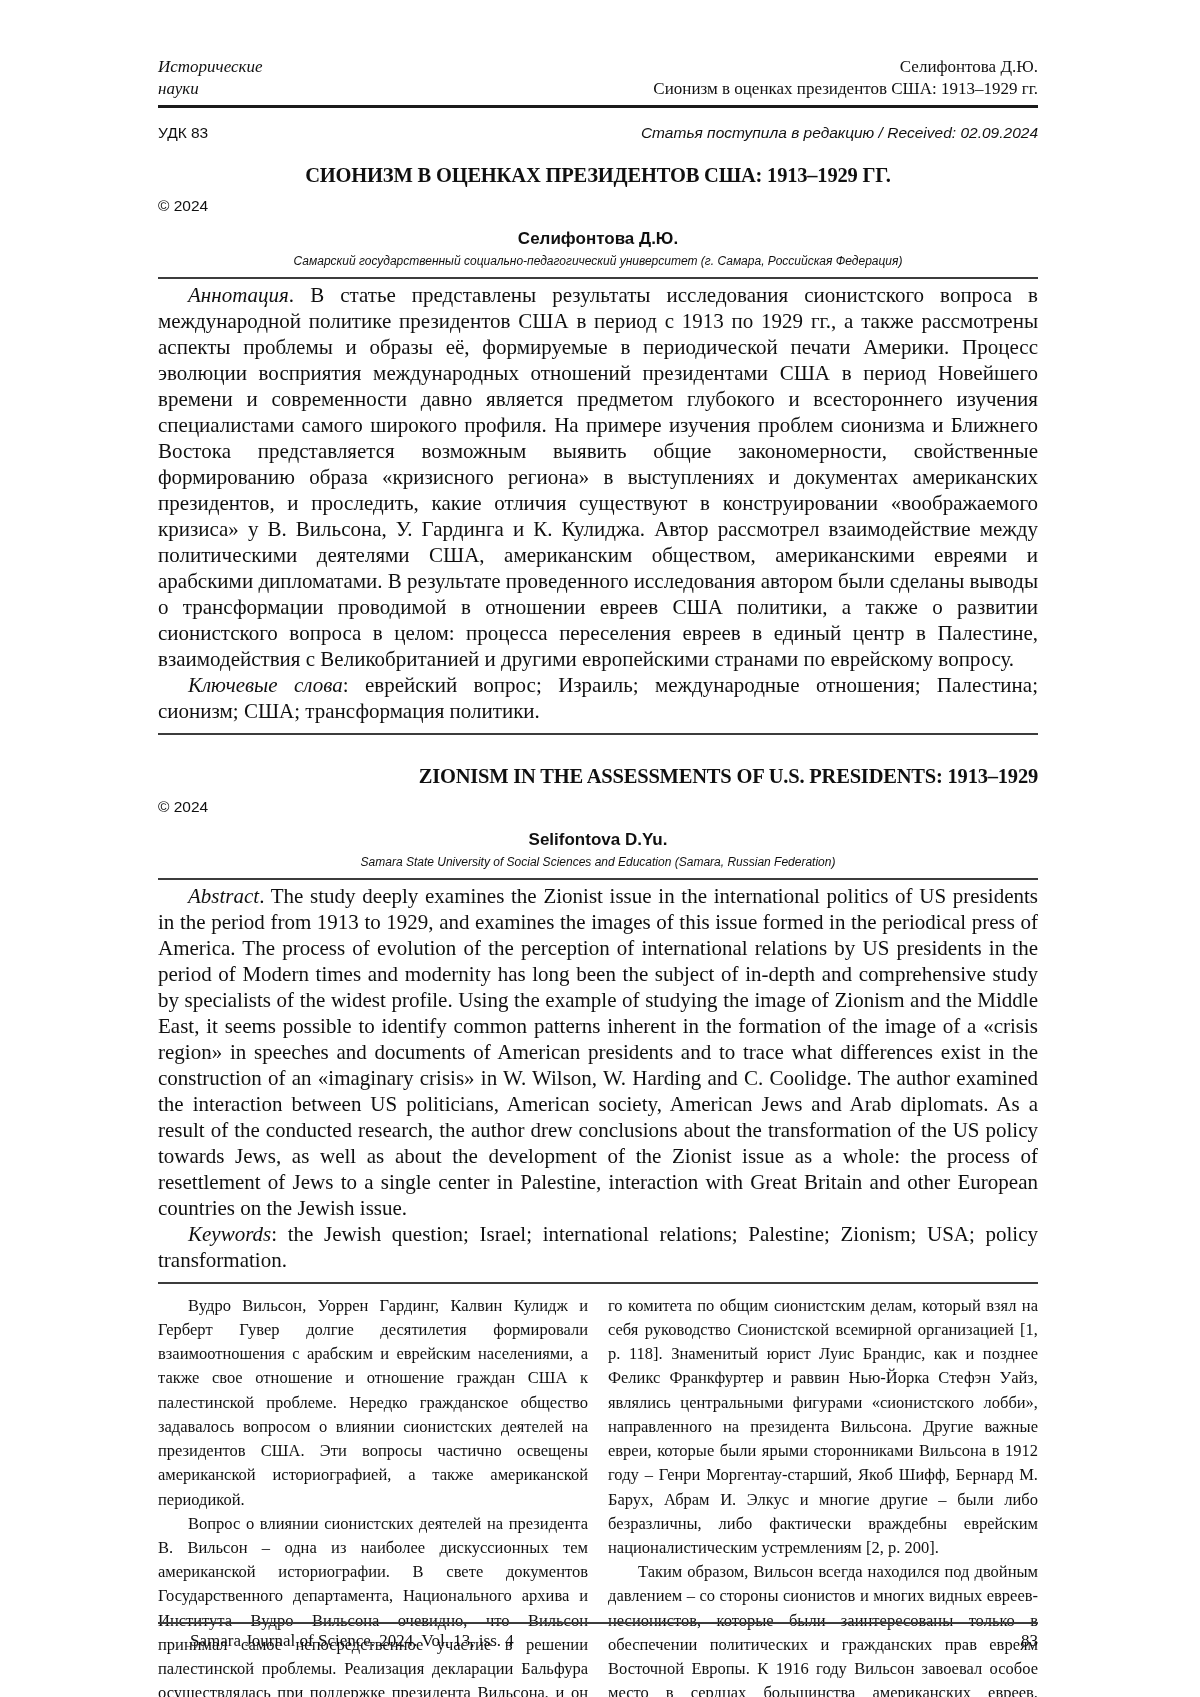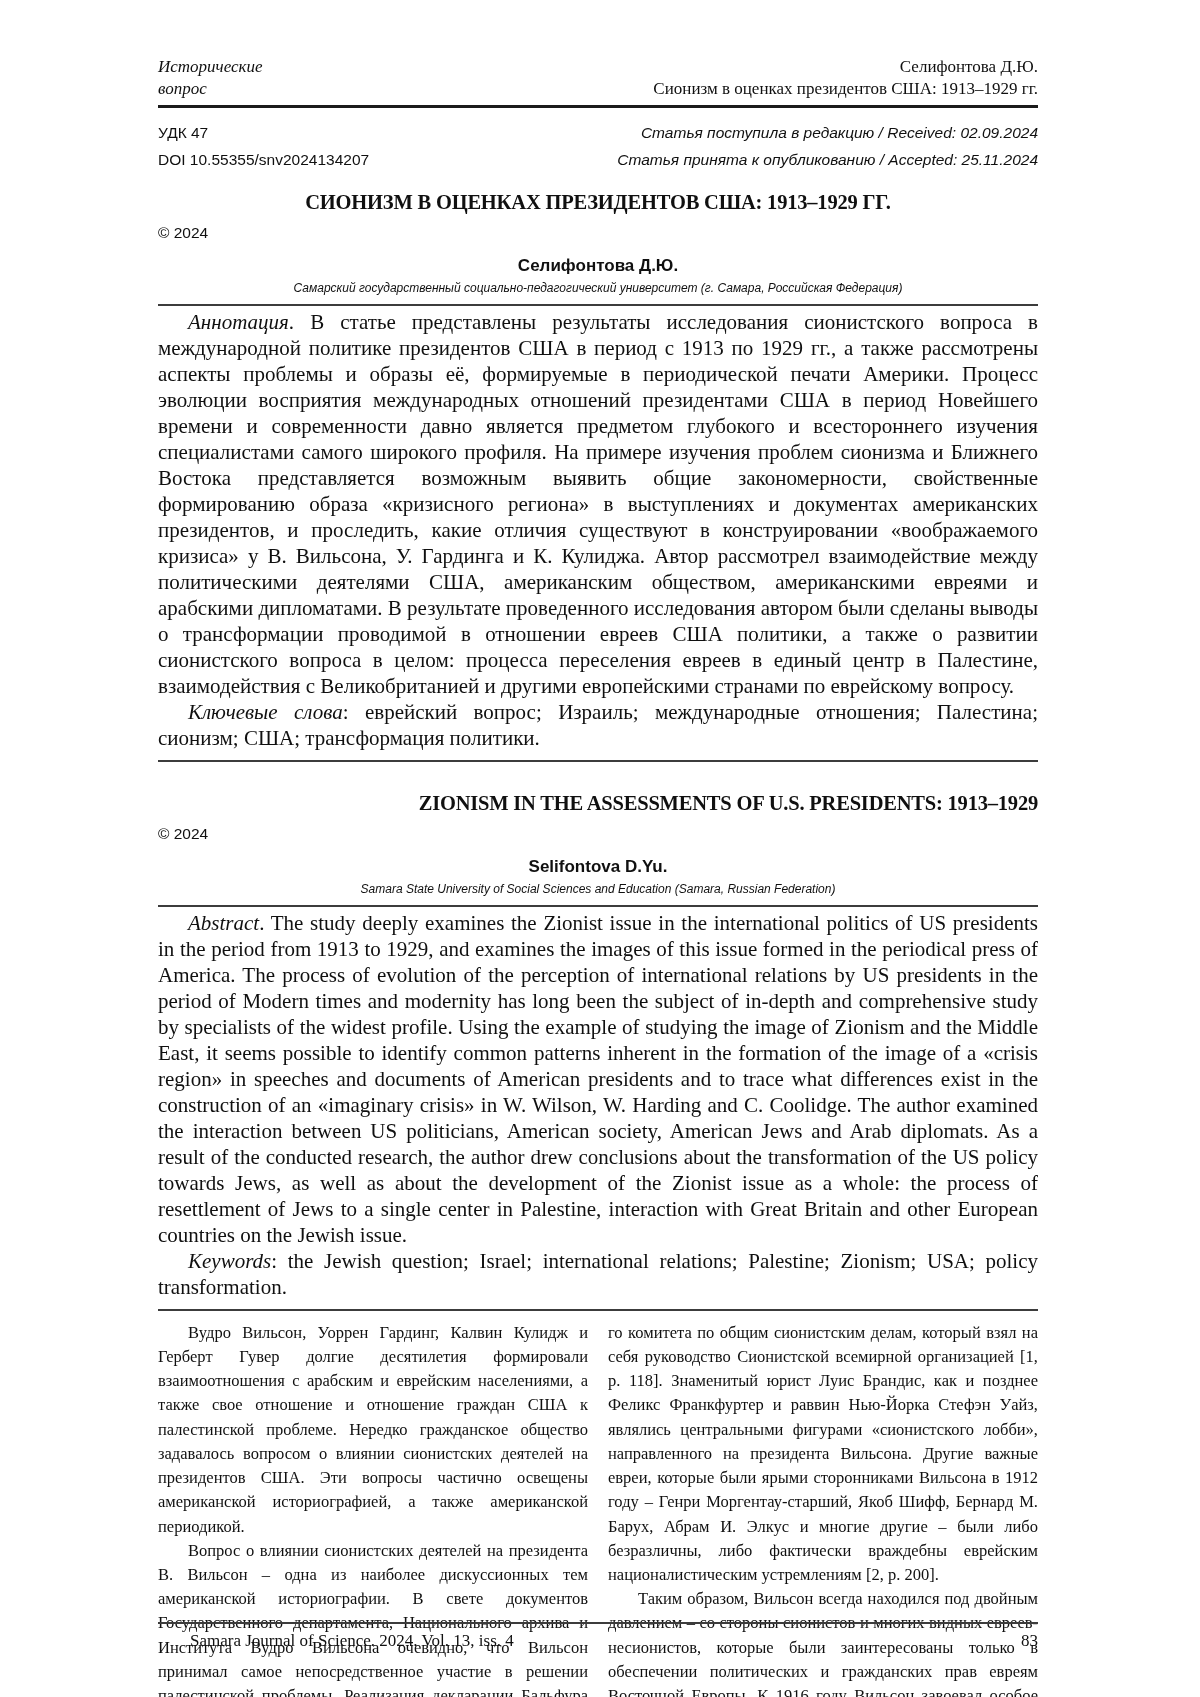--- a/index.html
+++ b/index.html
@@ -51,37 +51,33 @@
   .footer-row { display: flex; justify-content: space-between; margin-top: 7px; font-size: 17px; margin-left: 32px; }
 </style>
 </head>
 <body>
 
 <div class="page">
 
   <div class="running-head">
     <div class="rh-left">
       <div>Исторические</div>
-      <div>вопрос</div>
+      <div>науки</div>
     </div>
     <div class="rh-right">
       <div>Селифонтова Д.Ю.</div>
       <div>Сионизм в оценках президентов США: 1913–1929 гг.</div>
     </div>
   </div>
   <div class="rule-thick"></div>
 
   <div class="meta">
     <div class="meta-row">
-      <div>УДК 47</div>
+      <div>УДК 83</div>
       <div class="meta-right">Статья поступила в редакцию / Received: 02.09.2024</div>
-    </div>
-    <div class="meta-row">
-      <div>DOI 10.55355/snv2024134207</div>
-      <div class="meta-right">Статья принята к опубликованию / Accepted: 25.11.2024</div>
     </div>
   </div>
 
   <h1 class="article-title">СИОНИЗМ В ОЦЕНКАХ ПРЕЗИДЕНТОВ США: 1913–1929 ГГ.</h1>
   <div class="copyright">© 2024</div>
   <div class="author">Селифонтова Д.Ю.</div>
   <div class="affiliation">Самарский государственный социально-педагогический университет (г. Самара, Российская Федерация)</div>
   <div class="rule sep-top"></div>
 
   <div class="abstract-block">

